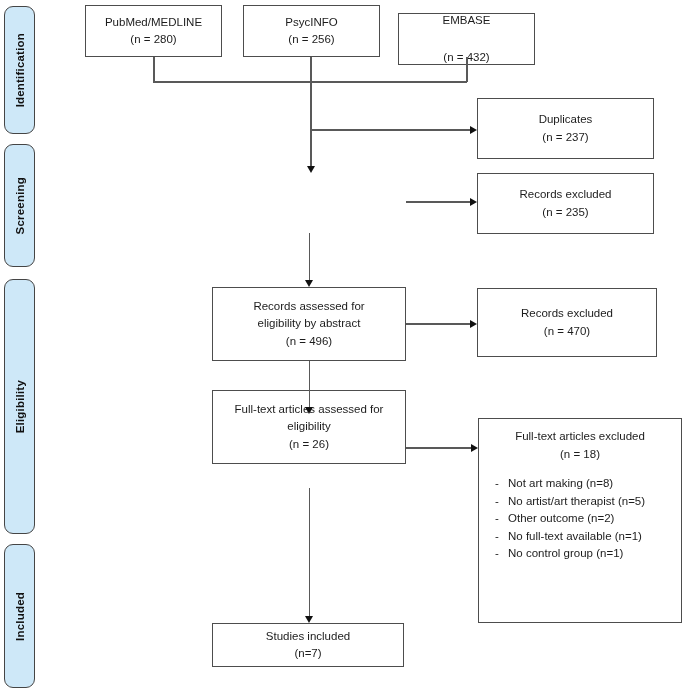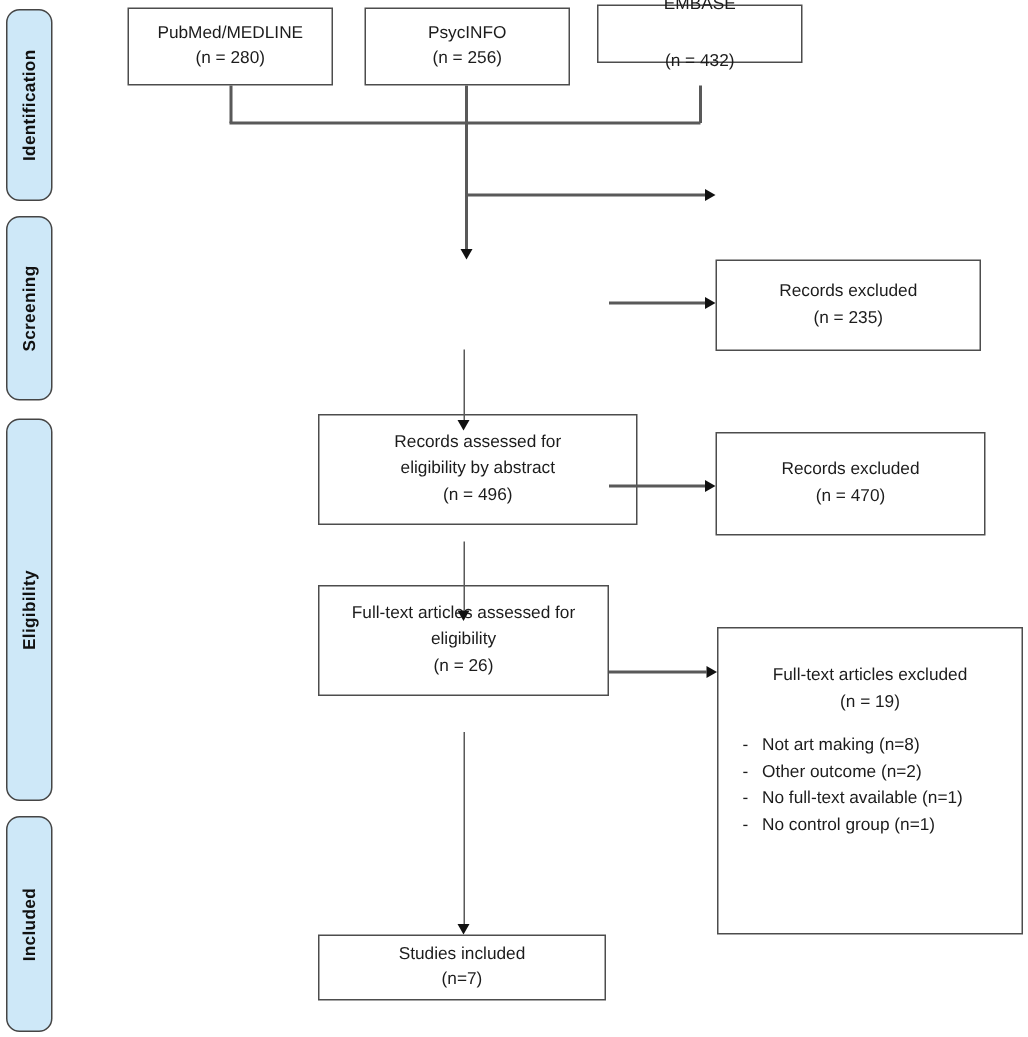--- a/index.html
+++ b/index.html
@@ -21,21 +21,21 @@
   .box{
     position:absolute;box-sizing:border-box;background:#ffffff;
     border:1.5px solid #4d4d4d;
     display:flex;flex-direction:column;align-items:center;justify-content:center;
     text-align:center;font-size:11.5px;line-height:17.5px;
   }
   .box .t{display:block;}
   .box .c{display:block;}
   .box-assessed .t{max-width:132px;}
   .box-fulltext .t{max-width:162px;}
-  .box-ftexcluded{justify-content:flex-start;padding-top:23px;}
+  .box-ftexcluded{justify-content:flex-start;padding-top:9px;}
   .box-ftexcluded ul{
     list-style:none;margin:12px 0 0 0;padding:0 8px 0 16px;
     align-self:stretch;text-align:left;font-size:11.5px;line-height:17.5px;
   }
   .box-ftexcluded li{position:relative;padding-left:13px;}
   .box-ftexcluded li::before{content:"-";position:absolute;left:0;top:0;}
   
   .vline{position:absolute;width:1.5px;background:#595959;}
   .hline{position:absolute;height:1.5px;background:#595959;}
   .arr-d{position:absolute;width:0;height:0;
@@ -64,50 +64,55 @@
   </div>
 
   <div class="box" style="left:85px;top:5px;width:137px;height:52px;">
     <span class="t">PubMed/MEDLINE</span>
     <span class="c">(n = 280)</span>
   </div>
   <div class="box" style="left:243px;top:5px;width:137px;height:52px;">
     <span class="t">PsycINFO</span>
     <span class="c">(n = 256)</span>
   </div>
-  <div class="box" style="left:398px;top:3px;width:137px;height:39px;gap:20px;">
+  <div class="box" style="left:398px;top:13px;width:137px;height:52px;gap:20px;">
     <span class="t">EMBASE</span>
     <span class="c">(n = 432)</span>
   </div>
 
+  <div class="box" style="left:477px;top:98px;width:177px;height:61px;">
+    <span class="t">Duplicates</span>
+    <span class="c">(n = 237)</span>
+  </div>
 
   <div class="box" style="left:477px;top:173px;width:177px;height:61px;">
     <span class="t">Records excluded</span>
     <span class="c">(n = 235)</span>
   </div>
 
-  <div class="box box-assessed" style="left:212px;top:276px;width:213px;height:74px;">
+  <div class="box box-assessed" style="left:212px;top:287px;width:194px;height:74px;">
     <span class="t">Records assessed for eligibility by abstract</span>
     <span class="c">(n = 496)</span>
   </div>
   <div class="box" style="left:477px;top:288px;width:180px;height:69px;">
     <span class="t">Records excluded</span>
     <span class="c">(n = 470)</span>
   </div>
 
   <div class="box box-fulltext" style="left:212px;top:390px;width:194px;height:74px;">
     <span class="t">Full-text articles assessed for eligibility</span>
     <span class="c">(n = 26)</span>
   </div>
 
   <div class="box box-ftexcluded" style="left:478px;top:418px;width:204px;height:205px;">
     <span class="t">Full-text articles excluded</span>
-    <span class="c">(n = 19)</span>
+    <span class="c">(n = 18)</span>
     <ul>
       <li>Not art making (n=8)</li>
+      <li>No artist/art therapist (n=5)</li>
       <li>Other outcome (n=2)</li>
       <li>No full-text available (n=1)</li>
       <li>No control group (n=1)</li>
     </ul>
   </div>
 
   <div class="box" style="left:212px;top:623px;width:192px;height:44px;">
     <span class="t">Studies included</span>
     <span class="c">(n=7)</span>
   </div>

